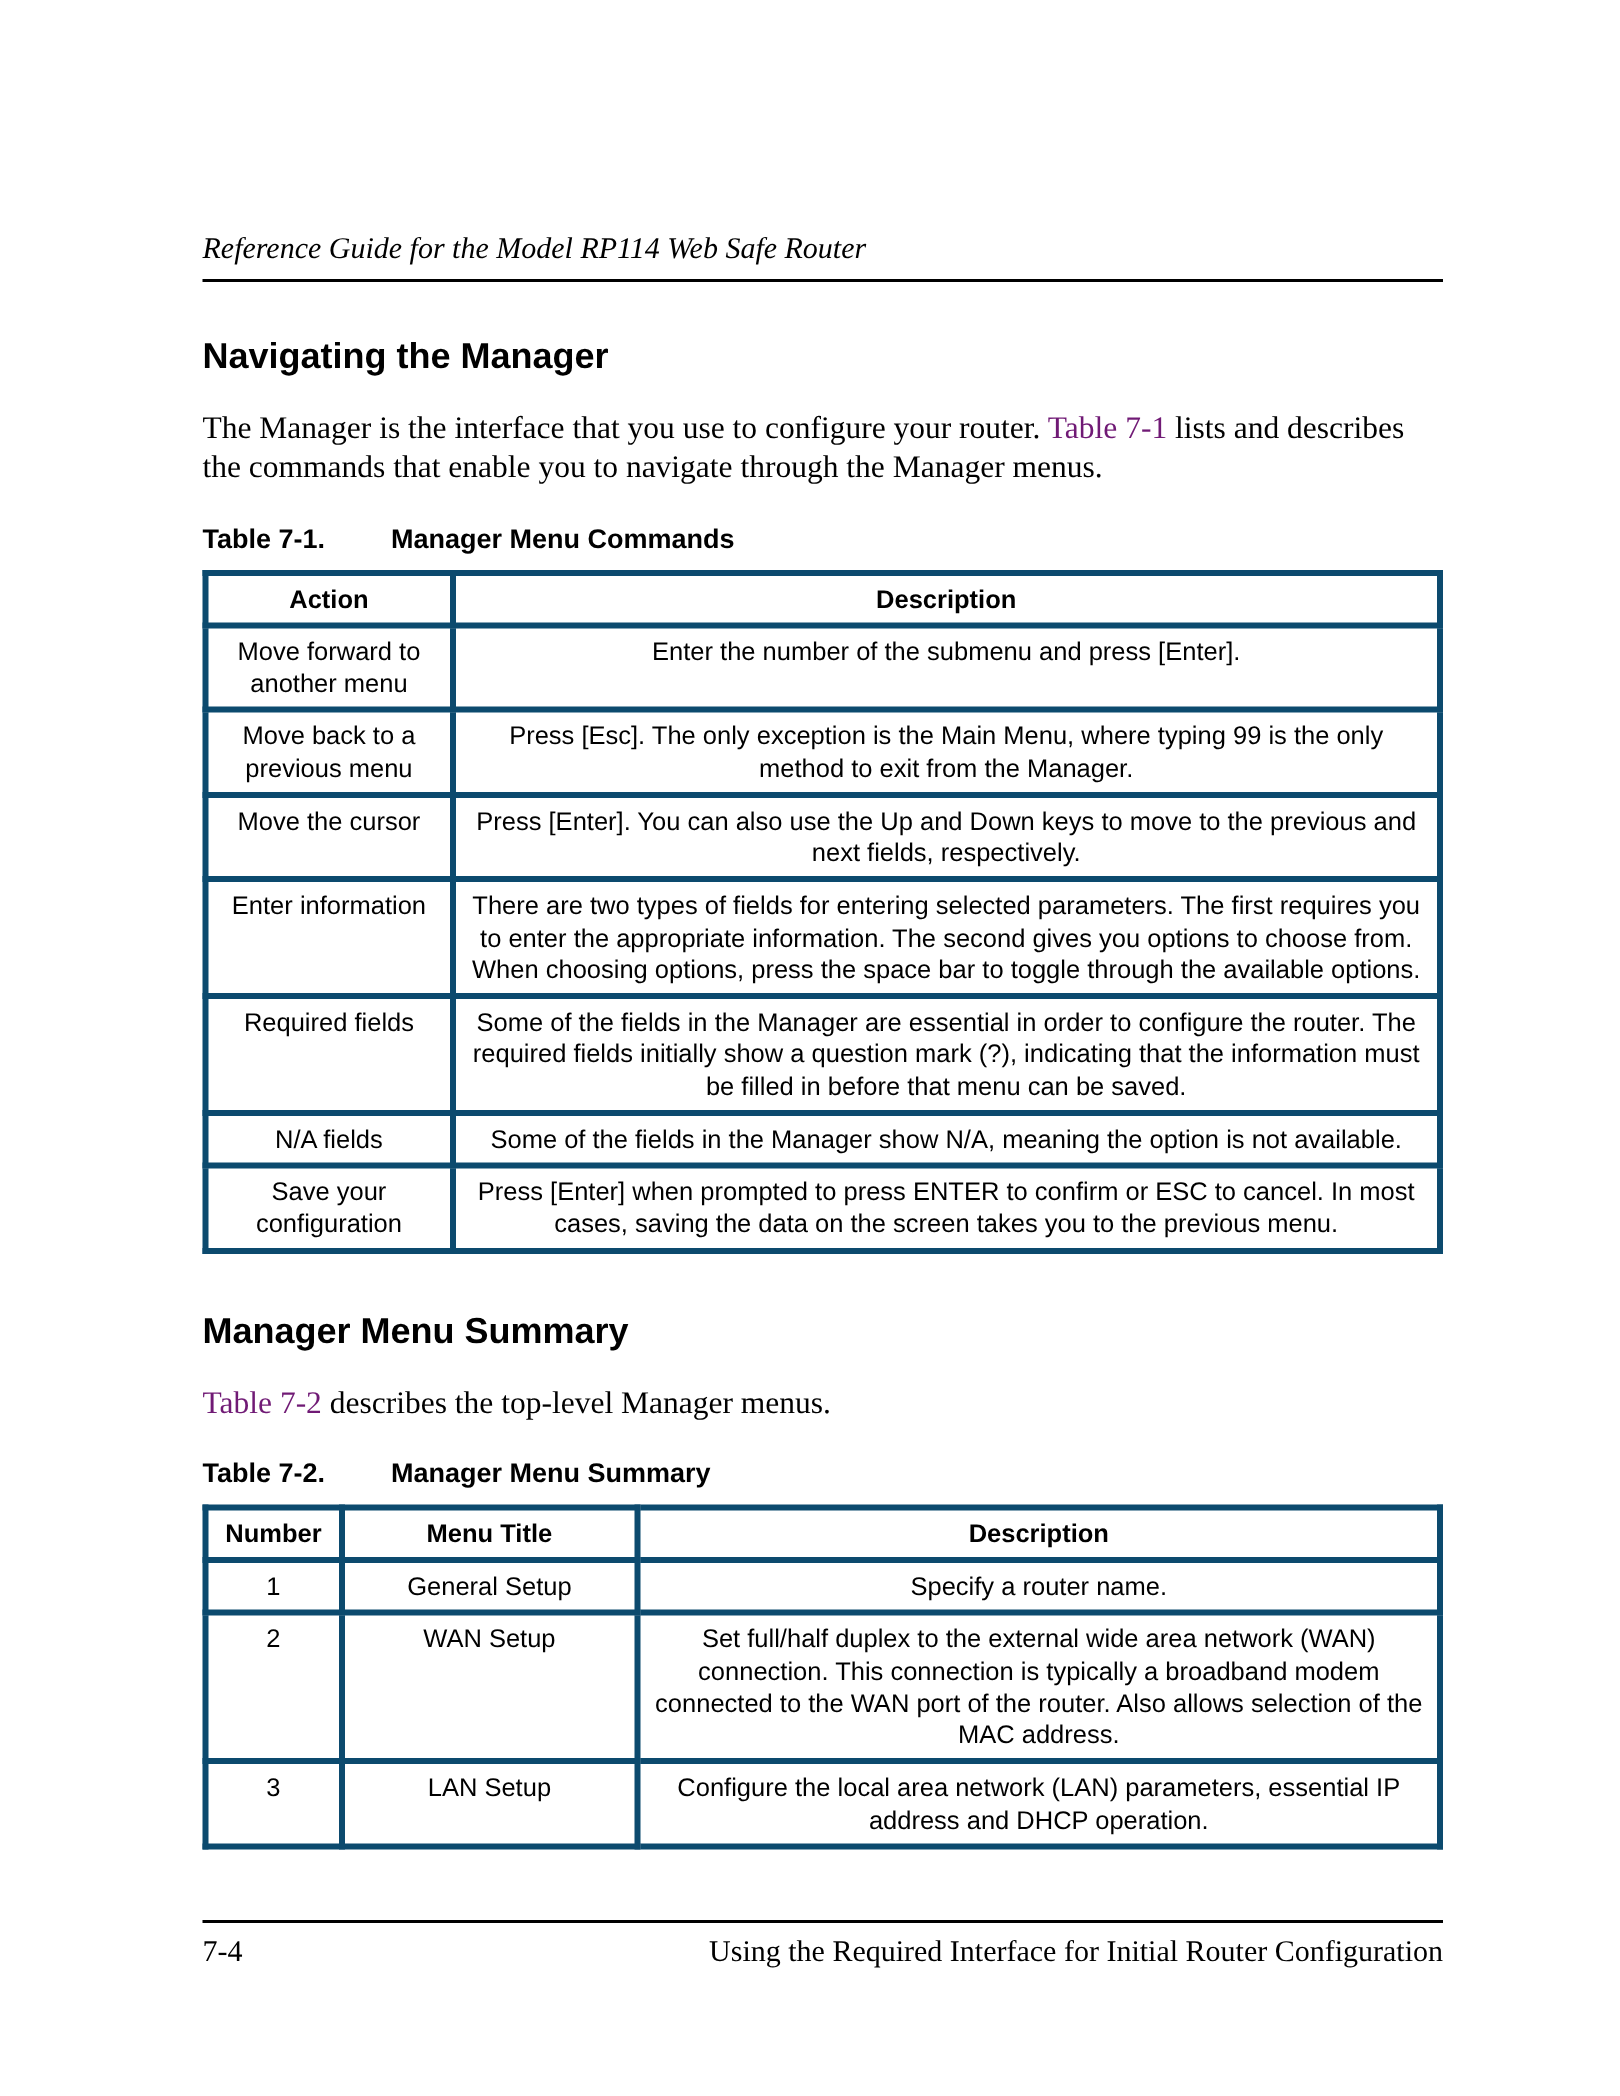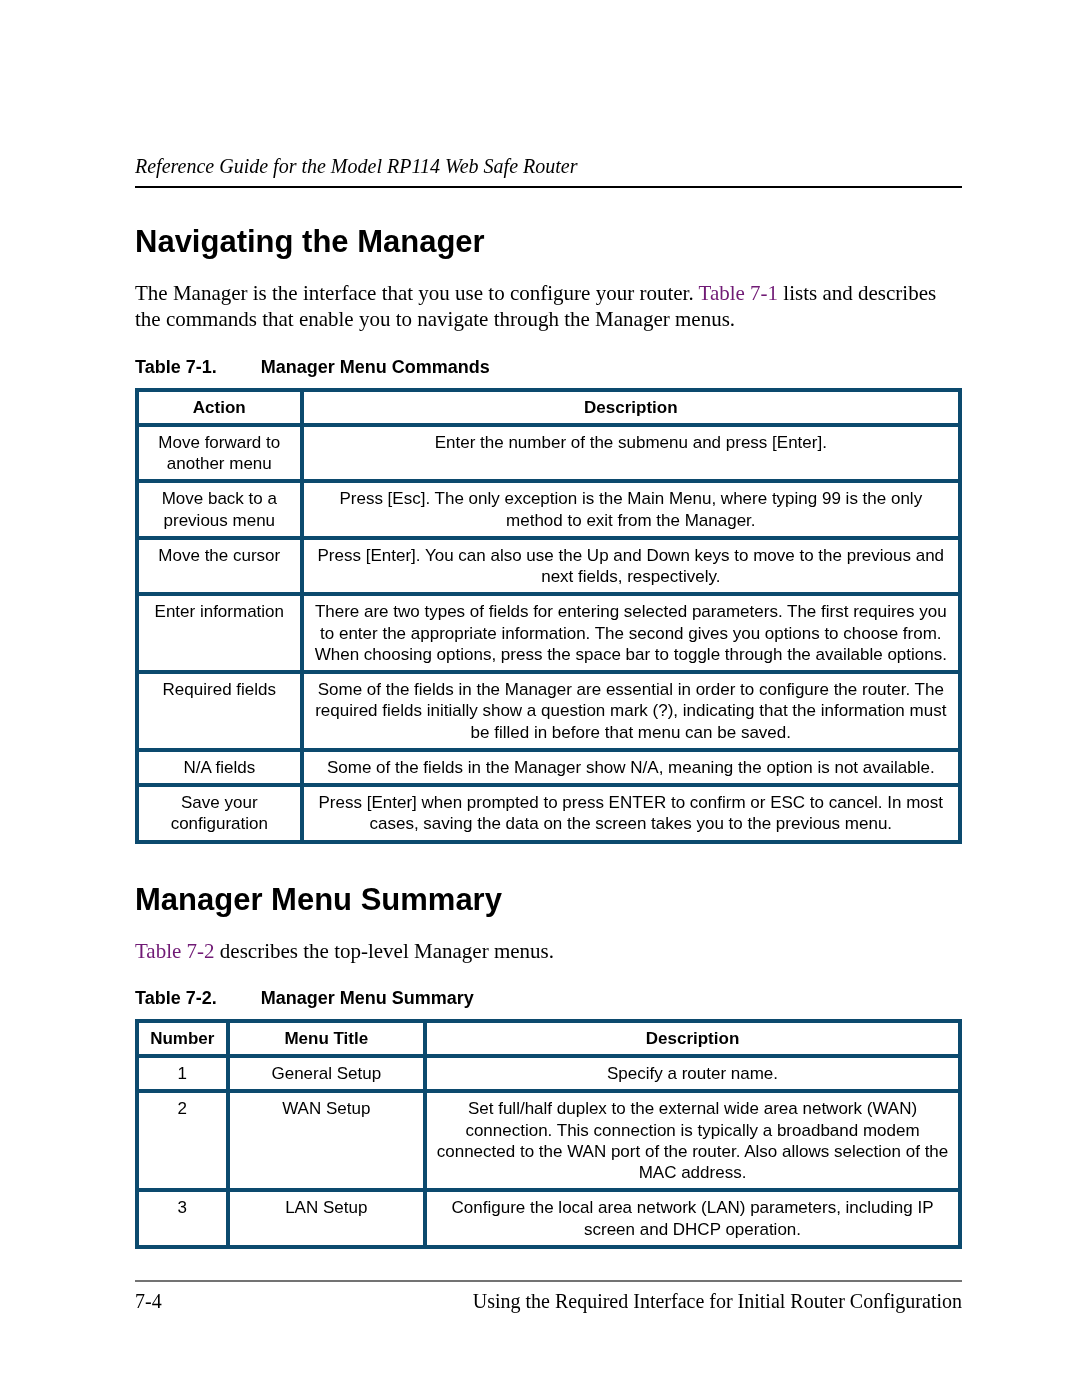--- a/index.html
+++ b/index.html
@@ -19,21 +19,21 @@
   .running-head {
     font-style: italic;
     font-size: 20px;
     border-bottom: 2px solid #000;
     padding-bottom: 8px;
     margin-bottom: 36px;
   }
   h2 {
     font-family: Arial, Helvetica, sans-serif;
     font-weight: bold;
-    font-size: 31px;
+    font-size: 24px;
     margin: 0 0 20px 0;
   }
   p.body {
     font-size: 21px;
     line-height: 1.25;
     margin: 0 0 24px 0;
   }
   a.xref {
     color: #701a75;
     text-decoration: none;
@@ -63,21 +63,21 @@
     line-height: 1.25;
   }
   table.data th {
     font-weight: bold;
   }
   .footer {
     position: absolute;
     left: 135px;
     right: 118px;
     bottom: 84px;
-    border-top: 2px solid #737373;
+    border-top: 2px solid #000000;
     padding-top: 8px;
     font-size: 20px;
     display: flex;
     justify-content: space-between;
   }
 </style>
 </head>
 <body>
 
 <div class="page">
@@ -167,21 +167,21 @@
         <td>Specify a router name.</td>
       </tr>
       <tr>
         <td>2</td>
         <td>WAN Setup</td>
         <td>Set full/half duplex to the external wide area network (WAN) connection. This connection is typically a broadband modem connected to the WAN port of the router. Also allows selection of the MAC address.</td>
       </tr>
       <tr>
         <td>3</td>
         <td>LAN Setup</td>
-        <td>Configure the local area network (LAN) parameters, including IP screen and DHCP operation.</td>
+        <td>Configure the local area network (LAN) parameters, essential IP address and DHCP operation.</td>
       </tr>
     </tbody>
   </table>
 
   <div class="footer">
     <span>7-4</span>
     <span>Using the Required Interface for Initial Router Configuration</span>
   </div>
 
 </div>

